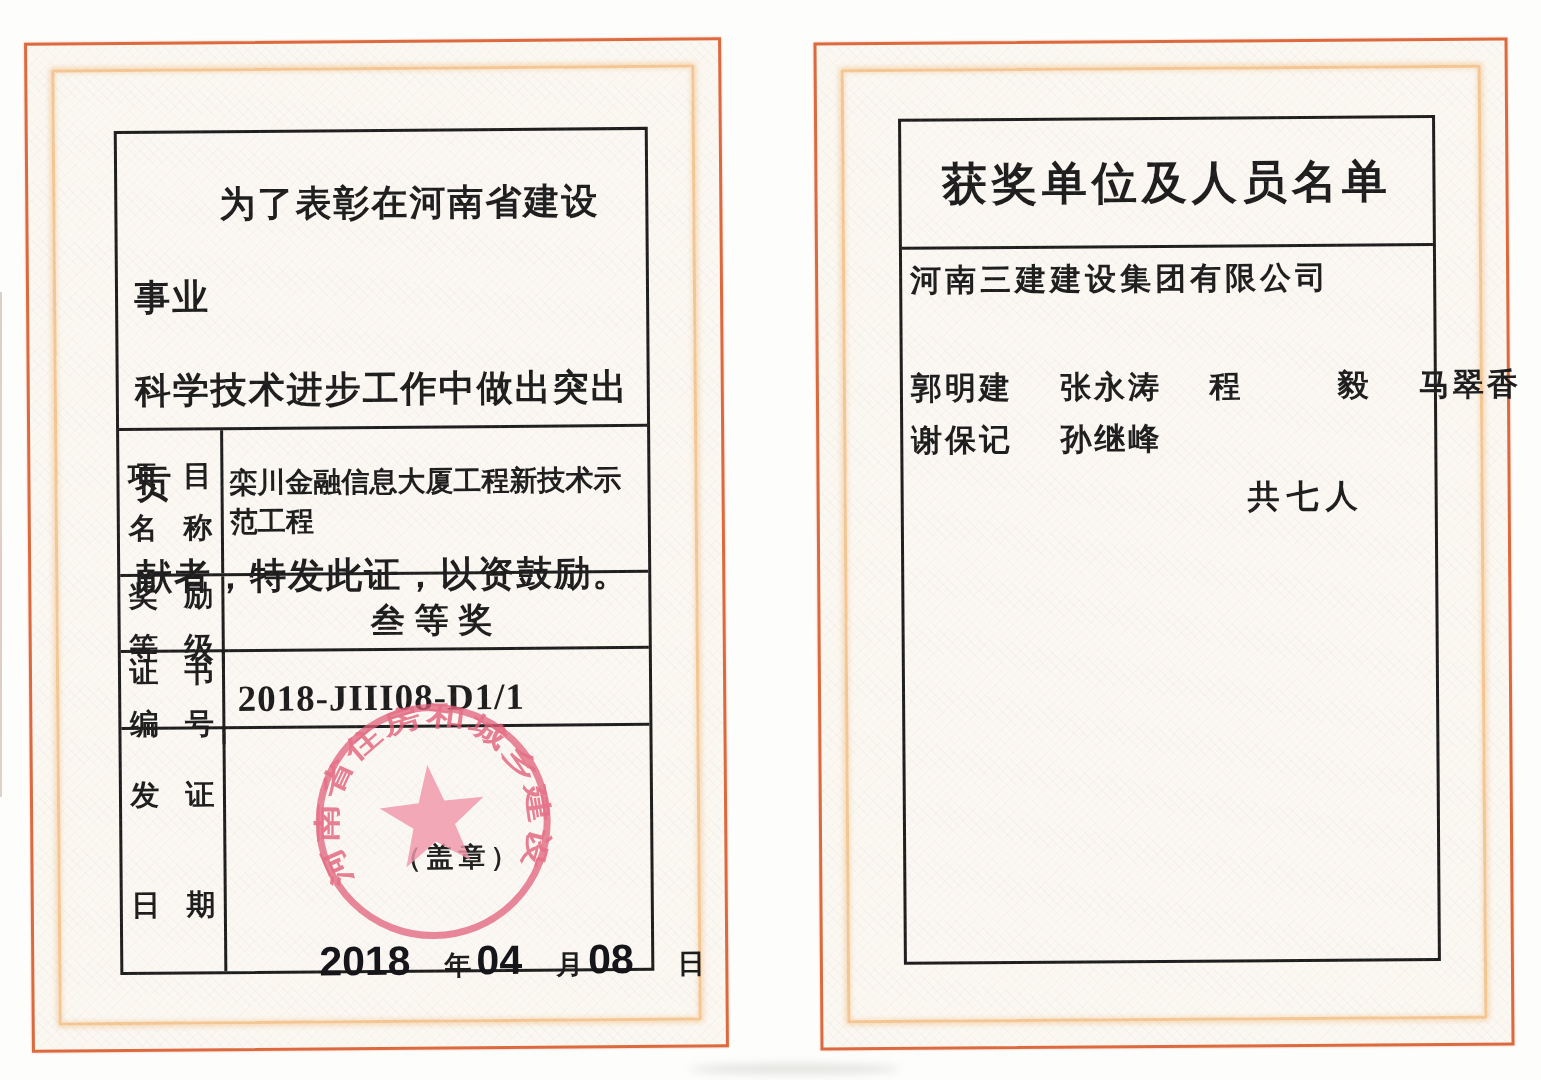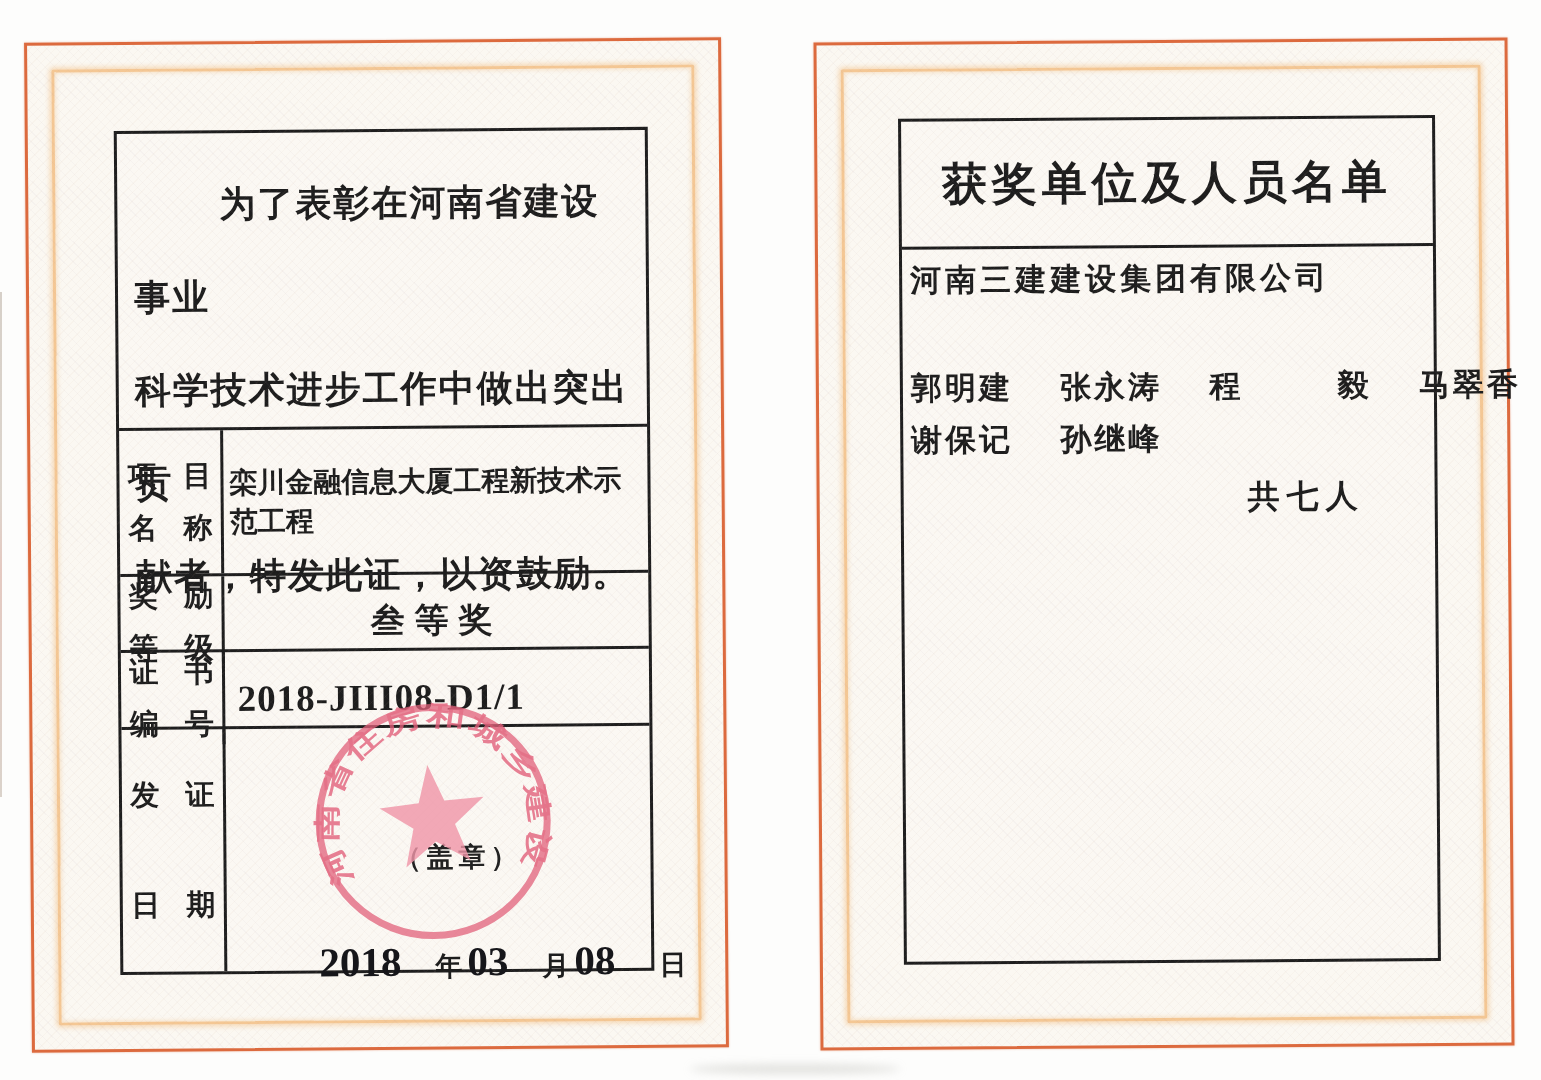--- a/index.html
+++ b/index.html
@@ -77,21 +77,21 @@
   .stamp-note {
     position:absolute; left:168px; top:112px; width:140px;
     font-size:27px; font-weight:bold; letter-spacing:5px;
     color:#222; z-index:1; white-space:nowrap;
   }
   .date-line {
     position:absolute; left:92px; top:210px;
     display:flex; align-items:baseline; z-index:1;
     font-weight:bold;
   }
-  .date-line .num { font-family:Liberation Serif, serif; font-size:41px; color:#16161a; }
+  .date-line .num { font-family:Liberation Sans, sans-serif; font-size:41px; color:#16161a; }
   .date-line .unit { font-size:27px; margin-left:34px; }
   .date-line .num + .unit { }
   .date-line .unit + .num { margin-left:5px; }
   .date-line .u-last { margin-left:44px; }
   
   .seal { position:absolute; left:268px; top:646px; width:264px; height:264px; z-index:2; }
   .seal svg { width:100%; height:100%; opacity:.88; }
   
   .tbl-right {
     position:absolute; left:81px; top:74px;
@@ -177,21 +177,21 @@
     <div class="row">
       <div class="lblcell tall">
         <span>发 证</span>
         <span>日 期</span>
       </div>
       <div class="valcell cell-date">
         <div class="stamp-note">（盖章）</div>
         <div class="date-line">
           <span class="num">2018</span>
           <span class="unit">年</span>
-          <span class="num">03</span>
+          <span class="num">04</span>
           <span class="unit">月</span>
           <span class="num">08</span>
           <span class="unit u-last">日</span>
         </div>
       </div>
     </div>
   </div>
 
   <div class="seal">
     <svg viewBox="0 0 264 264" xmlns="http://www.w3.org/2000/svg">

